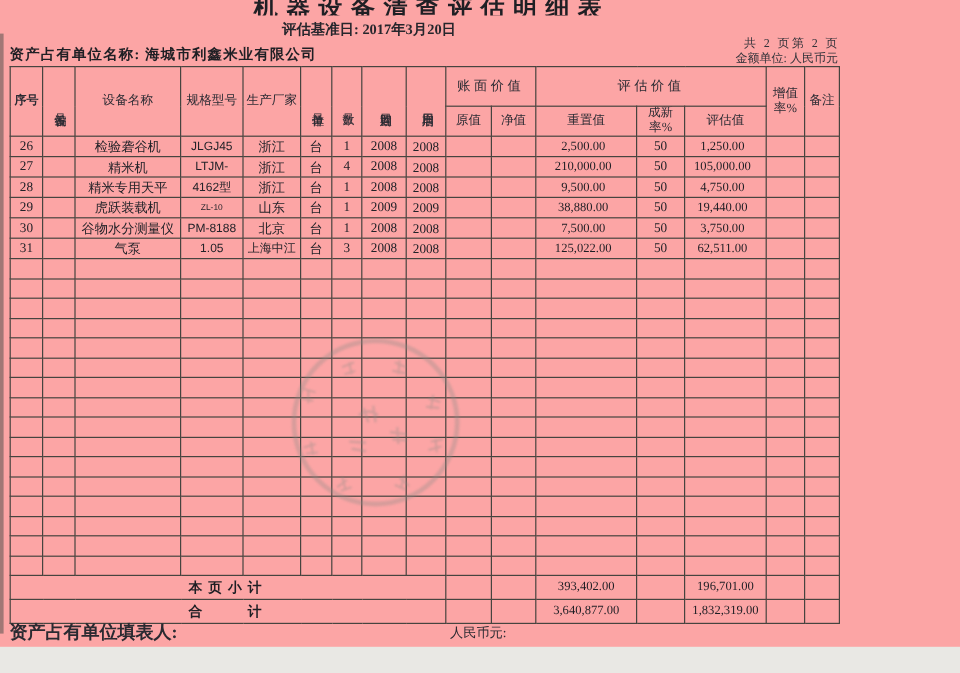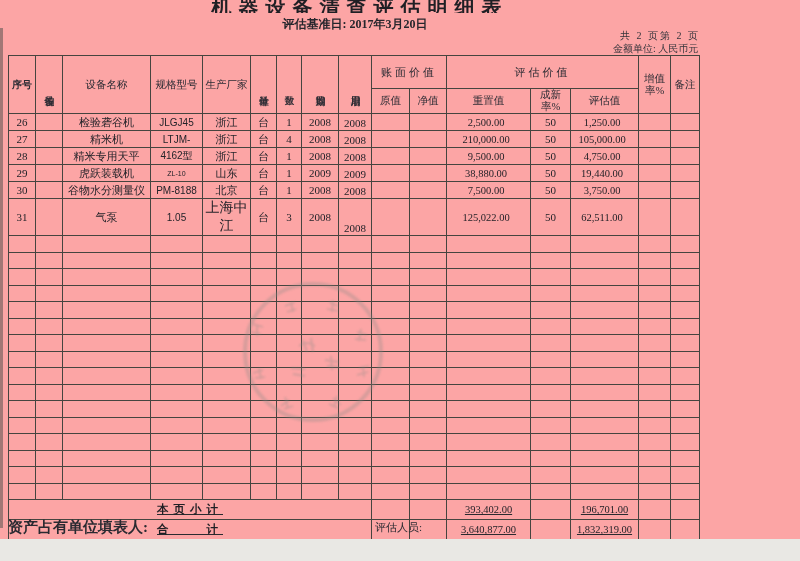--- a/index.html
+++ b/index.html
@@ -3,35 +3,35 @@
 <meta charset="utf-8">
 <style>
   html,body{margin:0;padding:0;}
   body{width:800px;height:561px;background:#d9d8d4;font-family:"Liberation Serif","DejaVu Serif",serif;color:#2b2b30;}
   .paper{position:absolute;left:0;top:0;width:800px;height:561px;background:#fca5a5;overflow:hidden;}
   .paper-bottom{position:absolute;left:0;top:539px;width:800px;height:22px;background:#e9e8e4;}
   .left-shadow{position:absolute;left:0;top:28px;width:3px;height:500px;background:#55524e;opacity:.55;}
 
   .title-clip{position:absolute;left:195px;top:0;width:330px;height:13px;overflow:hidden;text-align:center;}
   .title-text{display:inline-block;margin-top:-13px;font-size:20px;font-weight:bold;letter-spacing:7px;white-space:nowrap;color:#1f1f24;}
-  .base-date{position:absolute;left:235px;top:16px;width:240px;text-align:center;font-size:12px;font-weight:bold;color:#26262c;}
+  .base-date{position:absolute;left:235px;top:16px;width:240px;font-size:12px;font-weight:bold;color:#26262c;}
   .page-info{position:absolute;left:620px;top:29px;width:110px;font-size:10px;letter-spacing:2px;color:#33333a;}
   .unit-info{position:absolute;left:613px;top:42px;width:120px;font-size:10px;color:#33333a;}
   .owner-line{position:absolute;left:8px;top:37px;font-size:12px;font-weight:bold;color:#1f1f24;letter-spacing:1px;}
 
   table.sheet{position:absolute;left:8px;top:55px;border-collapse:collapse;table-layout:fixed;width:691px;}
   .sheet td,.sheet th{border:1px solid #46443f;padding:0;font-weight:normal;overflow:hidden;text-align:center;vertical-align:middle;}
   .sheet{border:1.5px solid #3c3a36;}
   thead th{font-size:10.5px;color:#2b2b33;line-height:1.15;}
   thead tr.h1{height:33px;}
   thead tr.h2{height:19px;}
   th.vert span{writing-mode:vertical-rl;text-orientation:upright;display:inline-block;line-height:1;letter-spacing:0;font-size:10px;}
   th.grp{font-size:11px;letter-spacing:3px;}
   tr.drow{height:17px;}
-  tr.srow{height:20px;text-decoration:underline;}
+  tr.srow{height:20px;}
   .drow td{font-size:11px;color:#232329;}
   td.model{font-size:10px;font-family:"Liberation Sans","DejaVu Sans",sans-serif;}
   td.model-sm{font-size:7px;}
   td.num{text-align:center;padding-right:5px;font-size:10.5px;color:#1e1e24;}
   td.shift{vertical-align:bottom;padding-bottom:1px;}
   td.slabel{font-size:11.5px;font-weight:bold;letter-spacing:5px;color:#1f1f24;white-space:pre;}
   td.cnum{text-align:center;font-size:10.5px;color:#1e1e24;}
 
   .stamp{position:absolute;left:233px;top:276px;opacity:.8;}
 
@@ -43,20 +43,23 @@
 <body>
 
 <div class="paper">
 
   <div class="title-clip">
     <span class="title-text">机器设备清查评估明细表</span>
   </div>
   <div class="base-date">评估基准日: 2017年3月20日</div>
   <div class="page-info">共 2 页第 2 页</div>
   <div class="unit-info">金额单位: 人民币元</div>
+  <div class="owner-line">
+    <span>资产占有单位名称: </span><span>海城市利鑫米业有限公司</span>
+  </div>
 
   <table class="sheet">
     <colgroup>
       <col style="width:27px">
         <col style="width:27px">
         <col style="width:88px">
         <col style="width:52px">
       <col style="width:48px">
         <col style="width:26px">
         <col style="width:25px">
@@ -183,21 +186,21 @@
         <td>50</td>
         <td class="num">3,750.00</td>
         <td></td>
         <td></td>
       </tr>
       <tr class="drow">
         <td>31</td>
         <td></td>
         <td>气泵</td>
         <td class="model">1.05</td>
-        <td style="font-size:14px;margin-top:36px;">上海中江</td>
+        <td style="font-size:10px;margin-top:36px;">上海中江</td>
         <td>台</td>
         <td>3</td>
         <td>2008</td>
         <td class="shift">2008</td>
         <td></td>
         <td></td>
         <td class="num">125,022.00</td>
         <td>50</td>
         <td class="num">62,511.00</td>
         <td></td>
@@ -534,17 +537,17 @@
       </g>
       <g stroke-width="2" opacity="0.45">
         <path d="M66 70 q8 -6 16 0 M70 64 l4 12 M78 62 l2 14"></path>
         <path d="M92 84 l14 2 M94 90 l12 1 M98 80 l1 14"></path>
         <path d="M58 92 l14 1 M60 98 l12 2"></path>
       </g>
     </g>
   </svg>
 
   <div class="footer-filler">资产占有单位填表人:</div>
-  <div class="footer-appraiser">评估人员:</div>
+  <div class="footer-appraiser">人民币元:</div>
 
   <div class="paper-bottom"></div>
   <div class="left-shadow"></div>
 </div>
 
 </body></html>

